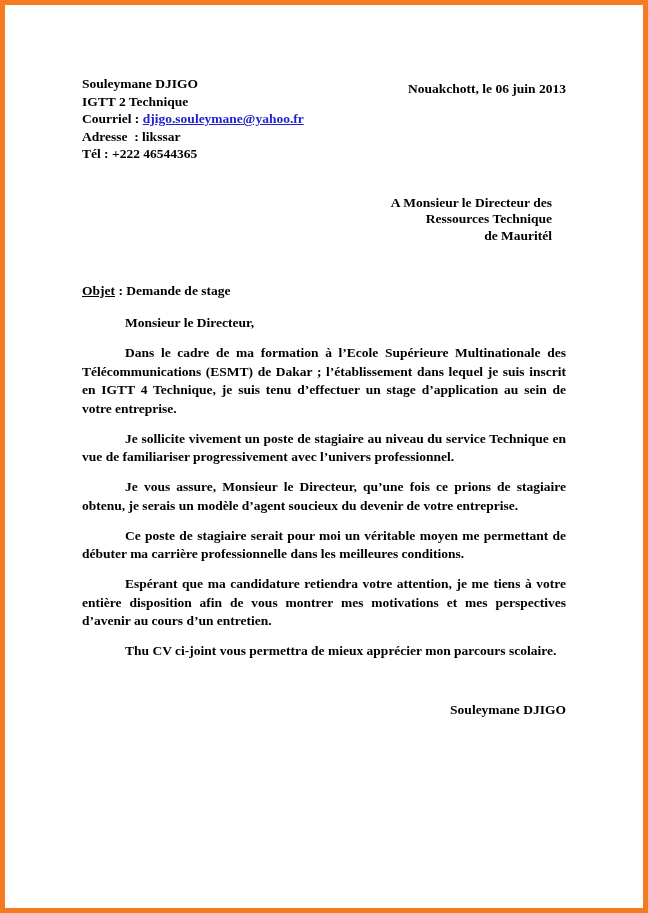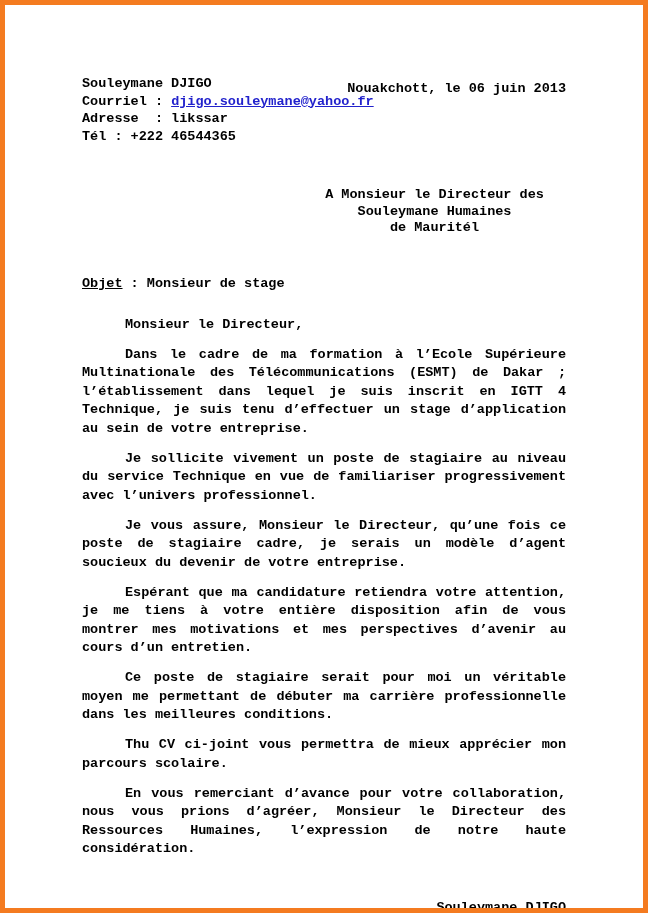--- a/index.html
+++ b/index.html
@@ -3,49 +3,49 @@
 <meta charset="utf-8">
 <style>
   html, body { margin: 0; padding: 0; background: #ffffff; }
   .page {
     width: 648px;
     height: 913px;
     box-sizing: border-box;
     background: var(--page-background, #ffffff);
     border: 5px solid var(--border-color, #f47b20);
     padding: 70px 77px 0 77px;
-    font-family: Liberation Mono, monospace;
+    font-family: Liberation Serif, serif;
     font-weight: 700;
     font-size: 13.5px;
     color: var(--text-color, #000000);
     overflow: hidden;
   }
   .pre { white-space: pre-wrap; }
   .header { position: relative; line-height: 17.5px; }
   .sender-line { line-height: 17.5px; }
   .date {
     position: absolute;
     top: 5px;
     right: 0;
   }
   .email-link {
     color: var(--link-color, #2222cc);
     text-decoration: underline;
     cursor: pointer;
   }
   .recipient {
     width: 235px;
-    margin: 42px 14px 0 auto;
-    text-align: center;
+    margin: 32px 14px 0 auto;
+    text-align: right;
     line-height: 16.5px;
   }
   .subject { margin-top: 38px; line-height: 18px; }
   .subject .u { text-decoration: underline; }
   .salutation {
-    margin-top: 23px;
+    margin-top: 14px;
     text-indent: 43px;
     line-height: 18.5px;
   }
   .para {
     margin: 11.5px 0 0 0;
     text-align: justify;
     text-indent: 43px;
     line-height: 18.5px;
   }
   .signature {
@@ -55,44 +55,44 @@
   }
 </style>
 </head>
 <body>
 
 <div class="page">
 
   <div class="header">
     <div class="sender">
       <div class="sender-line pre">Souleymane DJIGO</div>
+      <div class="sender-line pre">IGTT 2 Technique</div>
       <div class="sender-line">
         <span class="pre">Courriel : </span><a class="email-link" href="#">djigo.souleymane@yahoo.fr</a>
       </div>
       <div class="sender-line pre">Adresse  : likssar</div>
       <div class="sender-line pre">Tél : +222 46544365</div>
     </div>
     <div class="date pre">Nouakchott, le 06 juin 2013</div>
   </div>
 
   <div class="recipient">
     <div>A Monsieur le Directeur des</div>
-    <div>Souleymane Humaines</div>
+    <div>Ressources Technique</div>
     <div>de Mauritél</div>
   </div>
 
   <div class="subject">
-    <span class="u pre">Objet</span><span class="pre"> : </span><span class="pre">Monsieur de stage</span>
+    <span class="u pre">Objet</span><span class="pre"> : </span><span class="pre">Demande de stage</span>
   </div>
 
   <div class="salutation">Monsieur le Directeur,</div>
 
   <p class="para">Dans le cadre de ma formation à l’Ecole Supérieure Multinationale des Télécommunications (ESMT) de Dakar ; l’établissement dans lequel je suis inscrit en IGTT 4 Technique, je suis tenu d’effectuer un stage d’application au sein de votre entreprise.</p>
   <p class="para">Je sollicite vivement un poste de stagiaire au niveau du service Technique en vue de familiariser progressivement avec l’univers professionnel.</p>
-  <p class="para">Je vous assure, Monsieur le Directeur, qu’une fois ce poste de stagiaire cadre, je serais un modèle d’agent soucieux du devenir de votre entreprise.</p>
+  <p class="para">Je vous assure, Monsieur le Directeur, qu’une fois ce prions de stagiaire obtenu, je serais un modèle d’agent soucieux du devenir de votre entreprise.</p>
+  <p class="para">Ce poste de stagiaire serait pour moi un véritable moyen me permettant de débuter ma carrière professionnelle dans les meilleures conditions.</p>
   <p class="para">Espérant que ma candidature retiendra votre attention, je me tiens à votre entière disposition afin de vous montrer mes motivations et mes perspectives d’avenir au cours d’un entretien.</p>
-  <p class="para">Ce poste de stagiaire serait pour moi un véritable moyen me permettant de débuter ma carrière professionnelle dans les meilleures conditions.</p>
   <p class="para">Thu CV ci-joint vous permettra de mieux apprécier mon parcours scolaire.</p>
-  <p class="para">En vous remerciant d’avance pour votre collaboration, nous vous prions d’agréer, Monsieur le Directeur des Ressources Humaines, l’expression de notre haute considération.</p>
 
   <div class="signature">Souleymane DJIGO</div>
 
 </div>
 
 </body></html>

